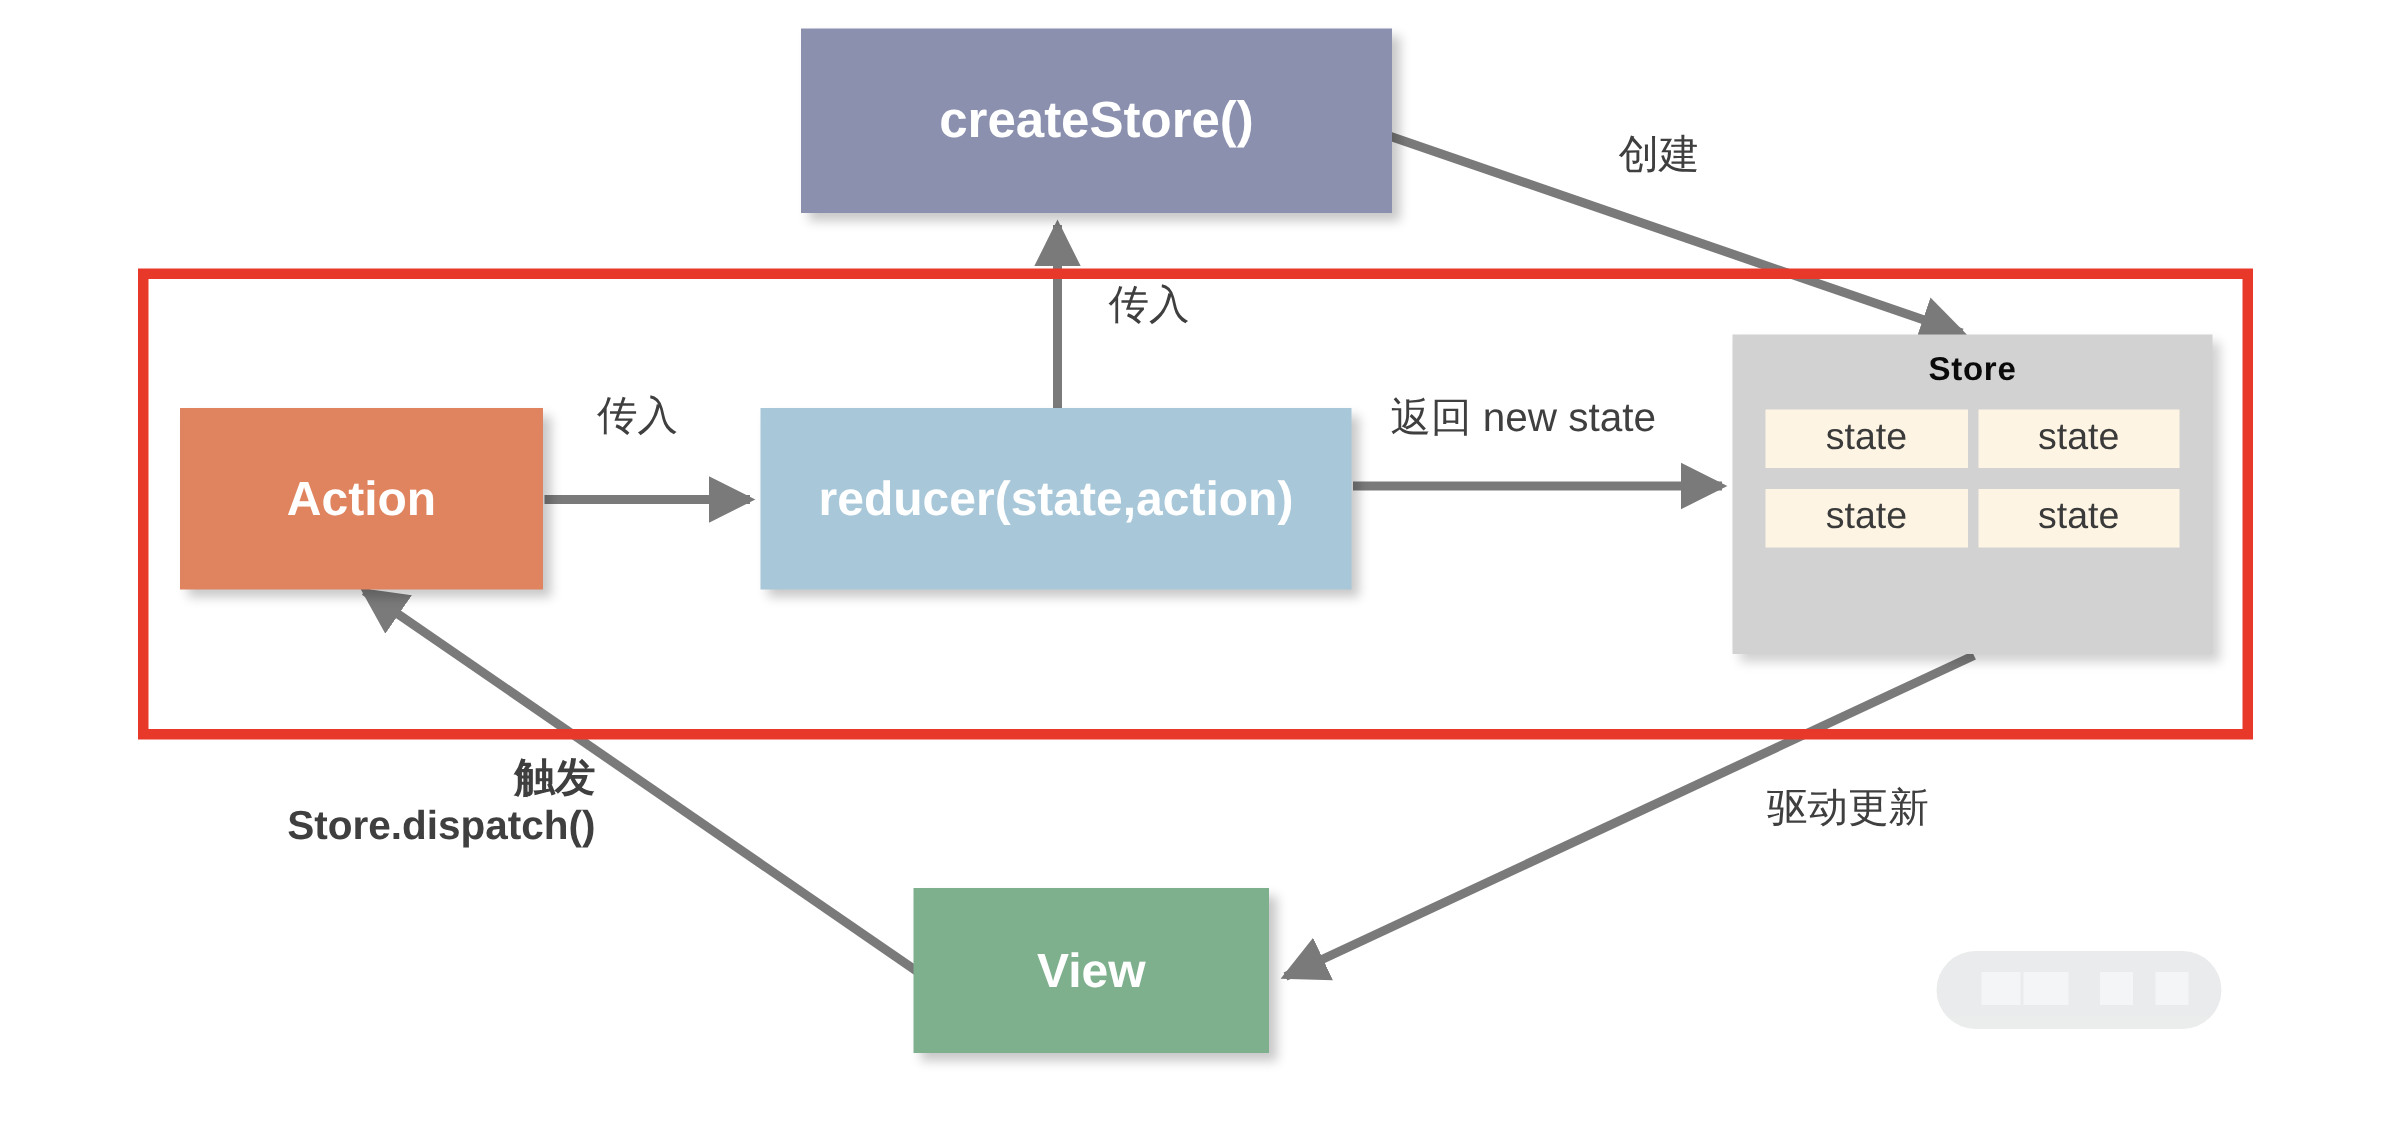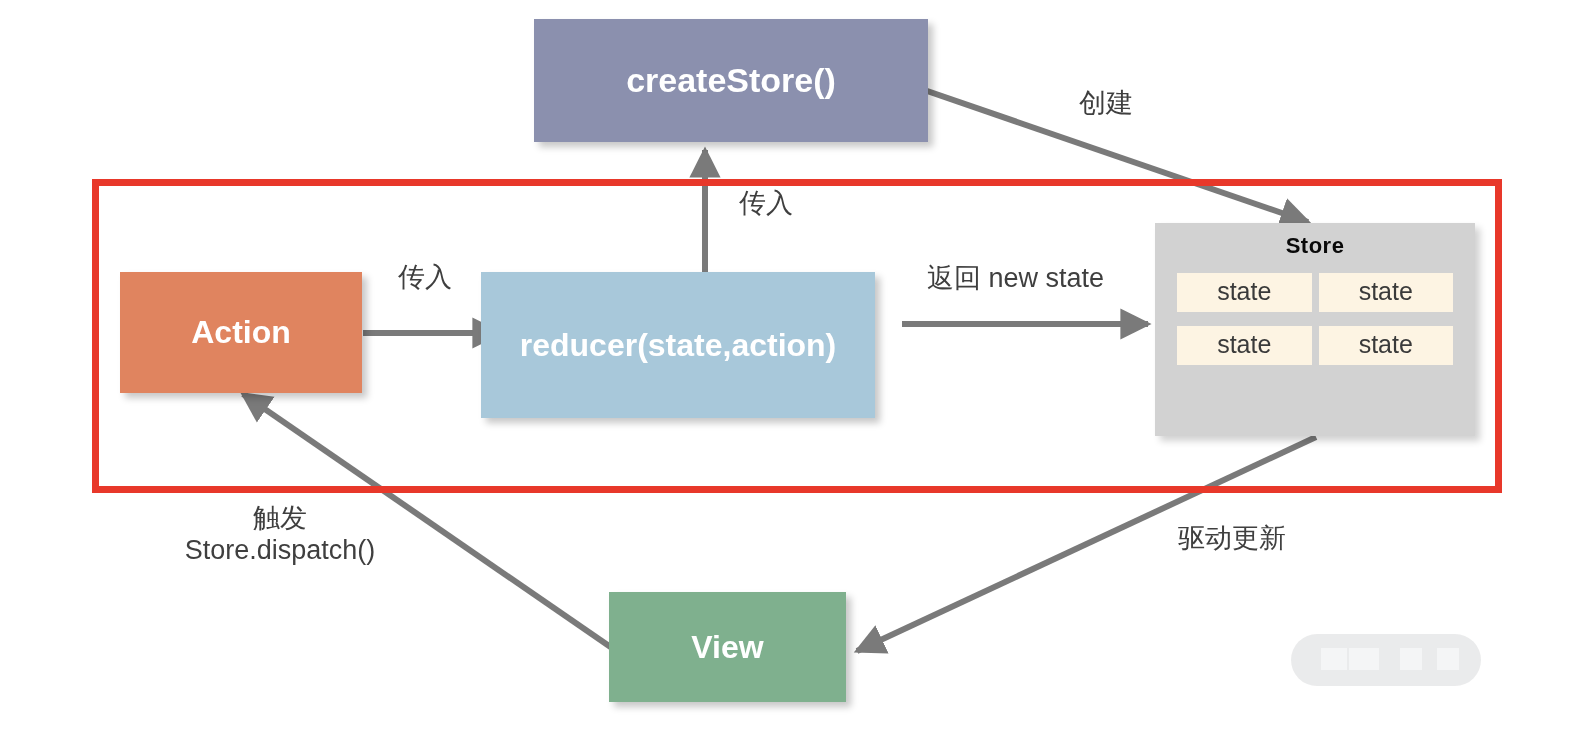--- a/index.html
+++ b/index.html
@@ -47,24 +47,24 @@
   }
   #node-action {
     left: 120px;
     top: 272px;
     width: 242px;
     height: 121px;
     background: #e0845f;
     font-size: 32px;
   }
   #node-reducer {
-    left: 481px;
+    left: 507px;
     top: 272px;
     width: 394px;
-    height: 146px;
+    height: 121px;
     background: #a8c8da;
     font-size: 32px;
   }
   #node-view {
     left: 609px;
     top: 592px;
     width: 237px;
     height: 110px;
     background: #7fb08e;
     font-size: 32px;
@@ -119,22 +119,23 @@
     line-height: 1.18;
   }
   #label-chuangjian { left: 1079px; top: 88px; }
   #label-chuanru-vertical { left: 739px; top: 188px; }
   #label-chuanru-action { left: 398px; top: 262px; }
   #label-fanhui { left: 927px; top: 263px; }
   #label-quudong { left: 1178px; top: 523px; }
   #label-chufa {
     left: 163px;
     top: 503px;
-    text-align: center;
+    text-align: right;
     width: 234px;
+    font-weight: bold;
   }
   #watermark {
     position: absolute;
     left: 1291px;
     top: 634px;
     width: 190px;
     height: 52px;
     border-radius: 26px;
     background: #e3e4e5;
     opacity: 0.72;

